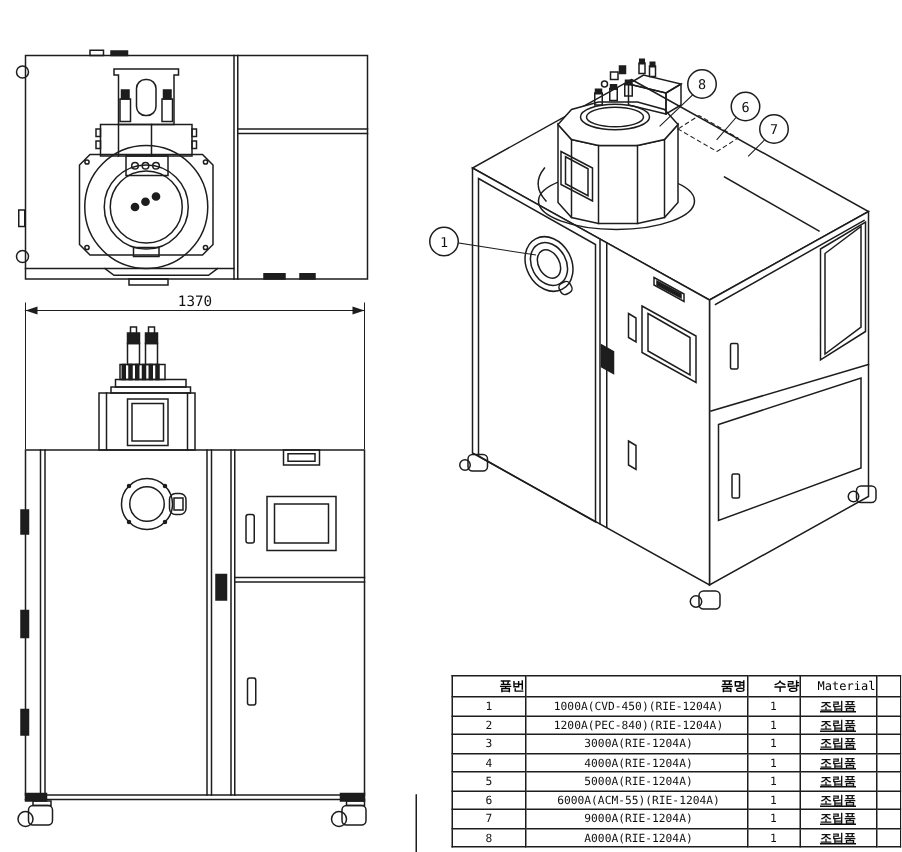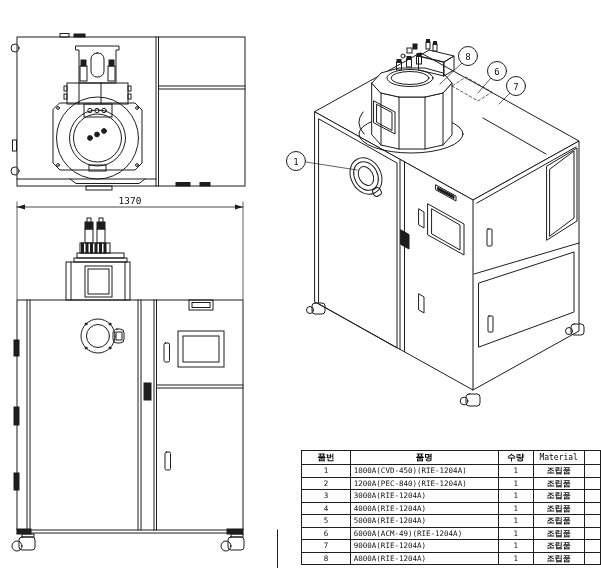--- a/index.html
+++ b/index.html
@@ -9,26 +9,26 @@
   }
   .canvas > svg { position:absolute; left:0; top:0; }
   .txt  { fill:#111; stroke:none; font-family:"DejaVu Sans Mono", monospace; }
   .dim  { font-size:9.5px; }
   .bal  { font-size:9px; }
   
   .bom { position:absolute; left:301px; top:450px; border-collapse:collapse;
          table-layout:fixed; background:#fff; }
   .bom th, .bom td { border:1px solid #1d1d1d; padding:0; overflow:hidden;
          white-space:nowrap; }
-  .bom th { height:13px; font:bold 8.5px "DejaVu Sans", sans-serif; text-align:center; }
+  .bom th { height:13px; font:bold 8.5px "DejaVu Sans", sans-serif; text-align:right; }
   .bom th.lat { font:8px "DejaVu Sans Mono", monospace; font-weight:normal;margin-left:43px; }
   .bom td { height:11.5px; font:7.5px "DejaVu Sans Mono", monospace;
          text-align:center; color:#111; }
-  .bom td.name { text-align:left; padding-left:3px; }
-  .bom td.mat  { font:bold 8px "DejaVu Sans", sans-serif; }
+  .bom td.name { text-align:center; padding-left:3px; }
+  .bom td.mat  { font:bold 8px "DejaVu Sans", sans-serif;text-decoration:underline; }
 </style>
 </head>
 <body>
 
 <div class="canvas">
 
 <svg width="601" height="568" viewBox="0 0 601 568">
   <g stroke="#1d1d1d" fill="none" stroke-width="1" stroke-linecap="square">
 
     <g>
@@ -321,21 +321,21 @@
   </tr>
   <tr>
     <td>5</td>
     <td class="name">5000A(RIE-1204A)</td>
     <td>1</td>
     <td class="mat">조립품</td>
     <td></td>
   </tr>
   <tr>
     <td>6</td>
-    <td class="name">6000A(ACM-49)(RIE-1204A)</td>
+    <td class="name">6000A(ACM-55)(RIE-1204A)</td>
     <td>1</td>
     <td class="mat">조립품</td>
     <td></td>
   </tr>
   <tr>
     <td>7</td>
     <td class="name">9000A(RIE-1204A)</td>
     <td>1</td>
     <td class="mat">조립품</td>
     <td></td>

